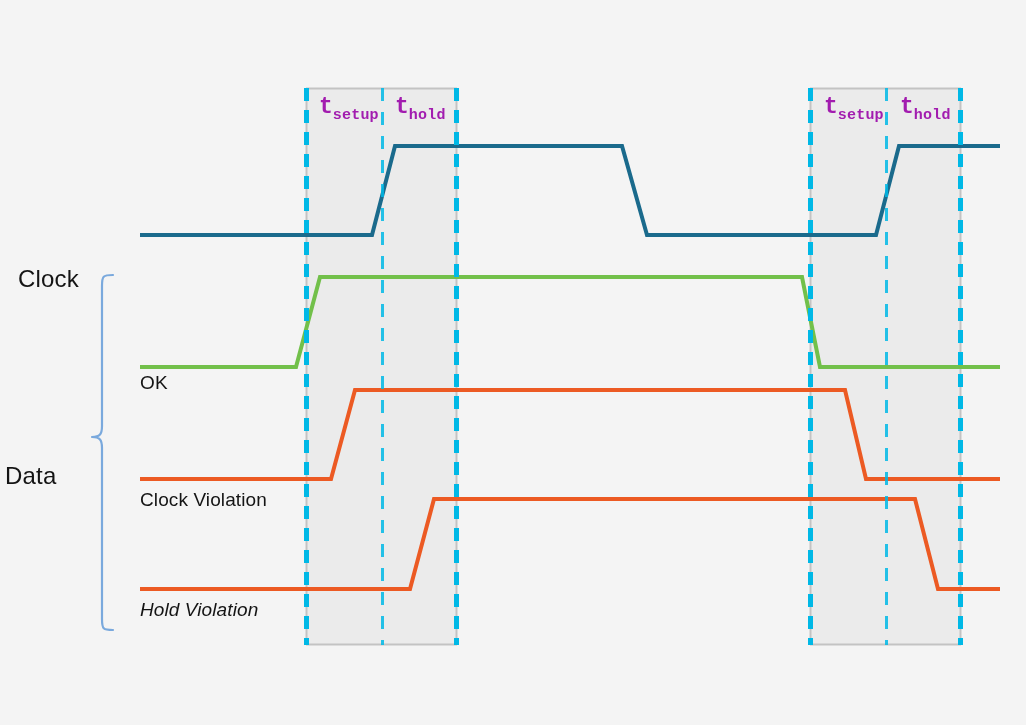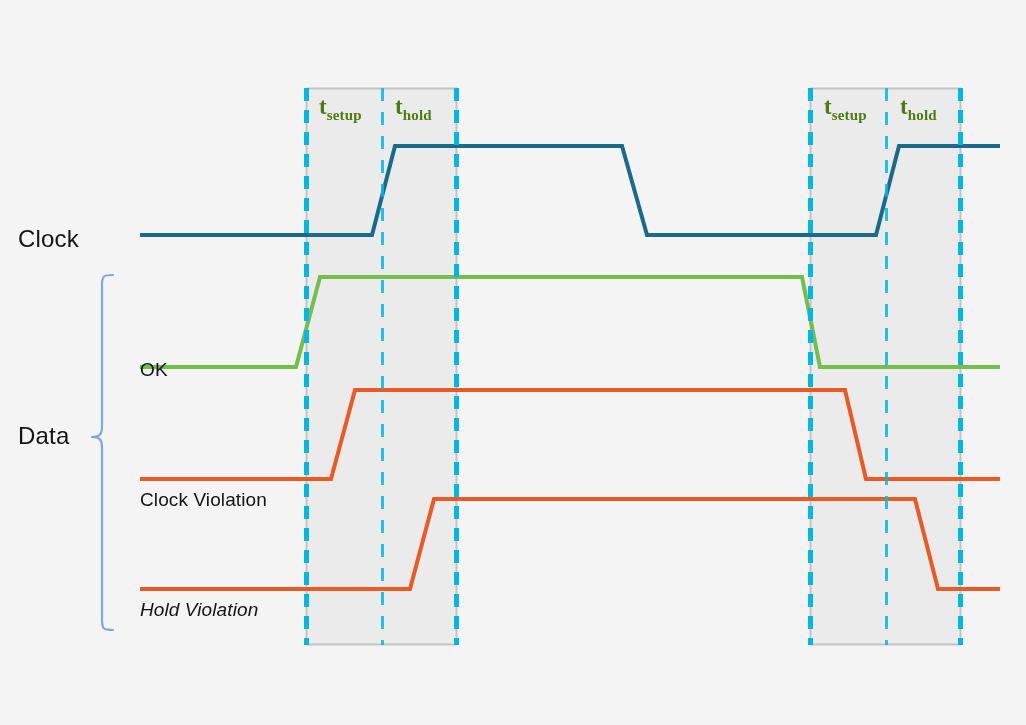--- a/index.html
+++ b/index.html
@@ -26,30 +26,31 @@
   }
   .axis-label {
     position: absolute;
     font-family: "Liberation Sans", sans-serif;
     color: #141414;
     white-space: nowrap;
   }
   .row-name {
     font-size: 24px;
     letter-spacing: 0.2px;
+    margin-top: 40px;
   }
   .wave-name {
     font-size: 19px;
     letter-spacing: 0.1px;
   }
   .region-label {
     position: absolute;
-    font-family: Liberation Serif, serif;
+    font-family: Liberation Mono, monospace;
     font-weight: bold;
-    color: #4d7c0f;
+    color: #a21caf;
     white-space: nowrap;
   }
   .region-label .base {
     font-size: 23px;
   }
   .region-label .sub {
     font-size: 15px;
     vertical-align: baseline;
     position: relative;
     top: 6px;
@@ -99,23 +100,23 @@
                L 102 426
                C 102 434, 100 437, 92 437
                C 100 437, 102 440, 102 448
                L 102 619
                C 102 629, 103 630, 113 630"></path>
     </g>
   </svg>
 
   <div class="axis-label row-name" style="left:18px; top:225px;">Clock</div>
 
-  <div class="axis-label row-name" style="left:18px; top:422px;">Data</div>
+  <div class="axis-label row-name" style="left:5px; top:422px;">Data</div>
 
-  <div class="axis-label wave-name" style="left:140px; top:359px;">OK</div>
+  <div class="axis-label wave-name" style="left:140px; top:372px;">OK</div>
 
   <div class="axis-label wave-name" style="left:140px; top:489px;">Clock Violation</div>
 
   <div class="axis-label wave-name" style="left:140px; top:599px;font-style:italic;">Hold Violation</div>
 
   <div class="region-label" style="left:319px; top:94px;">
     <span class="base">t</span><span class="sub">setup</span>
   </div>
 
   <div class="region-label" style="left:395px; top:94px;">

